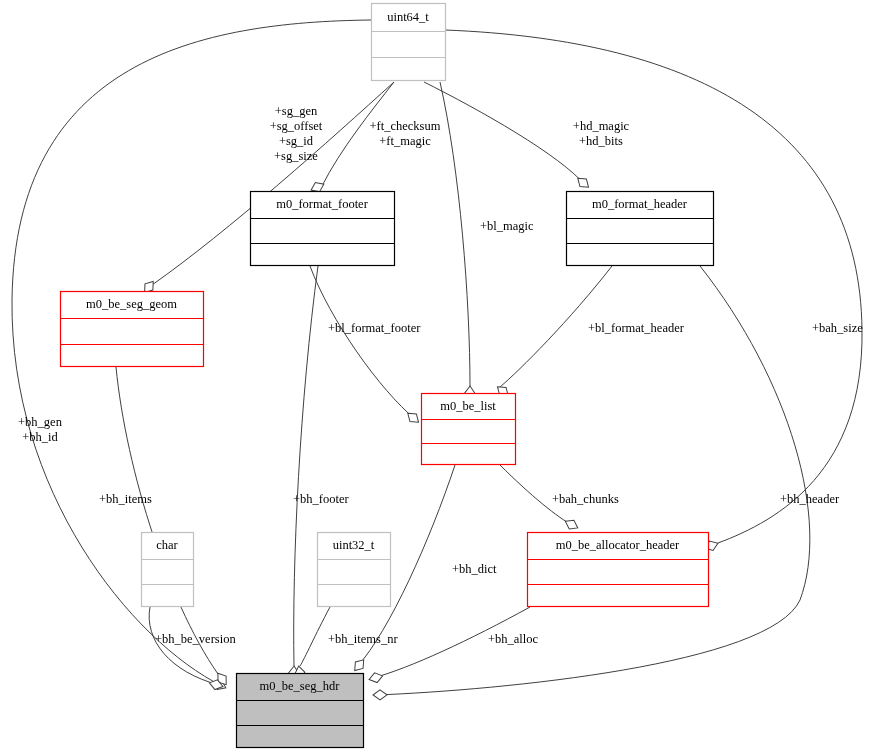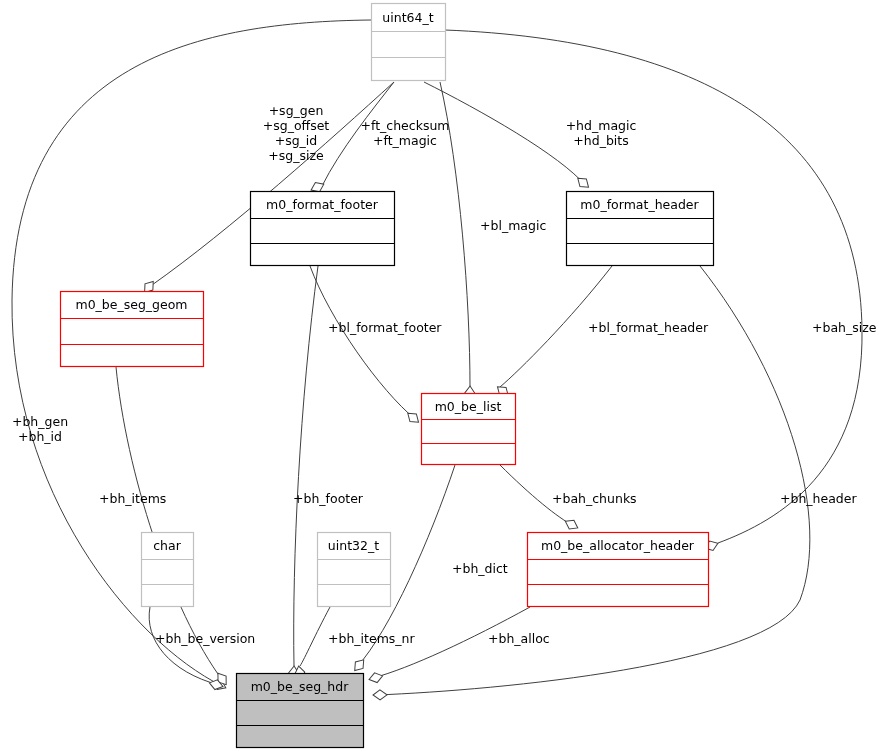--- a/index.html
+++ b/index.html
@@ -1,18 +1,18 @@
 <!DOCTYPE html>
 <html><head>
 <meta charset="utf-8">
 <style>
   html,body{margin:0;padding:0;background:#ffffff;}
   body{width:887px;height:755px;overflow:hidden;
        font-family:"DejaVu Sans","Liberation Sans",sans-serif;}
-  #diagram{position:relative;width:887px;height:564px;}
+  #diagram{position:relative;width:887px;height:564px;font-family:Liberation Serif, serif;}
   svg{position:absolute;left:0;top:0;width:887px;height:755px;}
   .edge{fill:none;stroke:#404040;stroke-width:1;}
   .dia{fill:#ffffff;stroke:#404040;stroke-width:1;}
   .nodebox{stroke-width:1.2;}
   .ntitle{font-size:12.5px;fill:#000000;text-anchor:middle;dominant-baseline:middle;}
   .elabel{font-size:12.5px;fill:#000000;}
   .sep{stroke-width:1.2;}
 </style>
 </head>
 <body>

